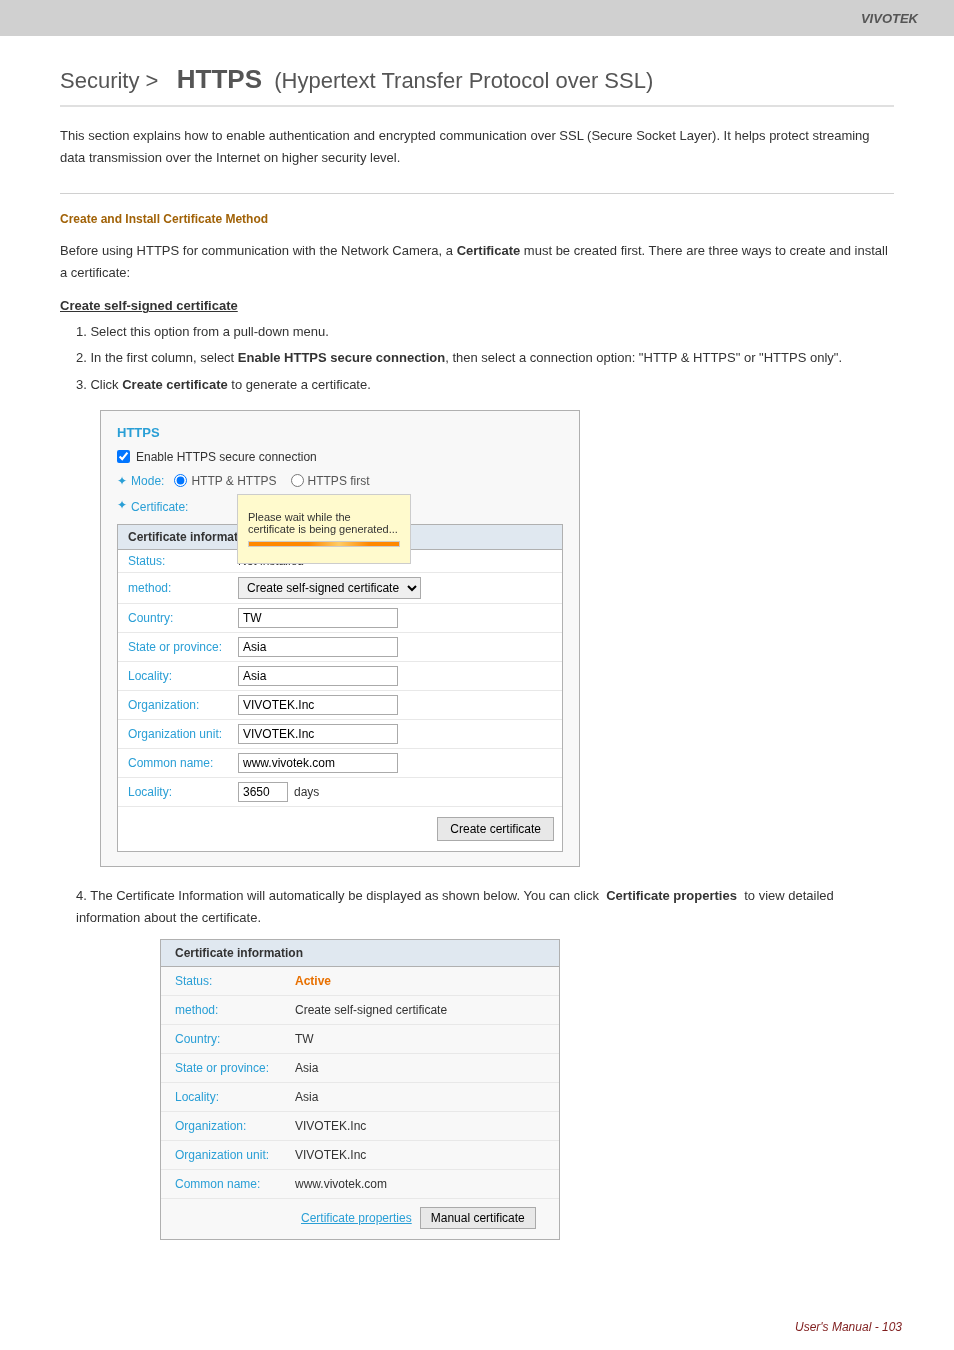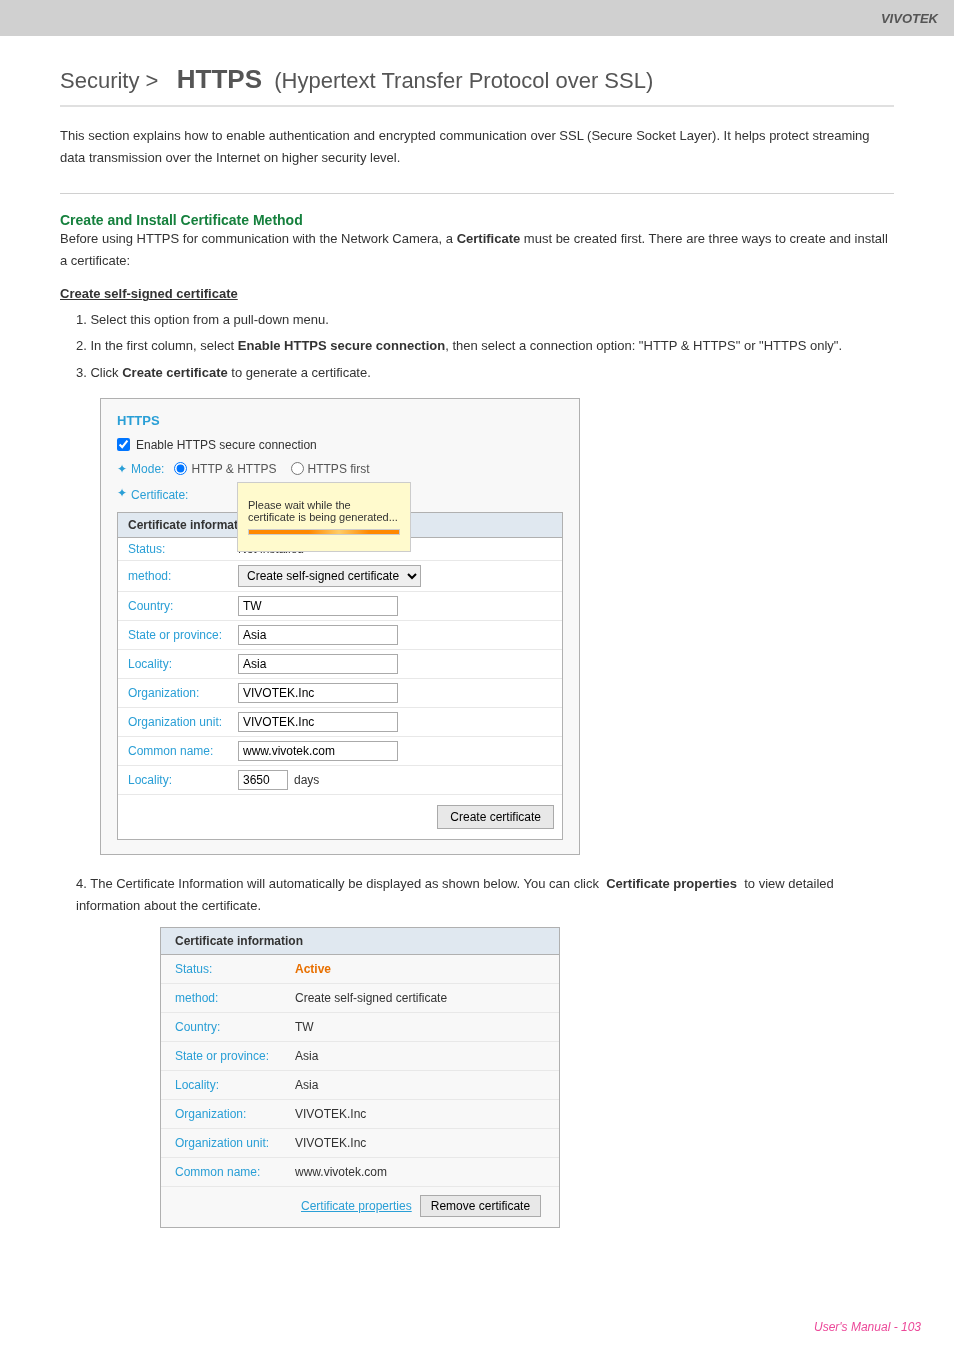--- a/index.html
+++ b/index.html
@@ -15,21 +15,21 @@
       background: #fff;
       margin: 0 auto;
       position: relative;
     }
     .top-bar {
       background: #d0d0d0;
       height: 36px;
       display: flex;
       align-items: center;
       justify-content: flex-end;
-      padding-right: 16px;
+      padding-right: 36px;
     }
     .brand-name {
       font-style: italic;
       font-weight: bold;
       color: #555;
       font-size: 13px;
     }
     .content {
       padding: 28px 60px 40px 60px;
     }
@@ -45,23 +45,24 @@
       font-size: 26px;
       font-weight: bold;
     }
     .intro-text {
       font-size: 13px;
       line-height: 1.7;
       margin-bottom: 24px;
       color: #333;
     }
     .section-heading {
-      color: #15803d;
-      font-size: 14px;
-      font-weight: bold;
+      color: #a16207;
+      font-size: 12px;
+      font-weight: bold;
+      margin-bottom: 14px;
     }
     .body-text {
       font-size: 13px;
       line-height: 1.7;
       margin-bottom: 14px;
       color: #333;
     }
     .subsection-heading {
       font-size: 13px;
       font-weight: bold;
@@ -289,24 +290,24 @@
     .step4-text {
       font-size: 13px;
       line-height: 1.7;
       margin-bottom: 10px;
       color: #333;
       padding-left: 16px;
     }
     .footer {
       position: absolute;
       bottom: 16px;
-      right: 33px;
+      right: 52px;
       font-style: italic;
       font-size: 12px;
-      color: #ec4899;
+      color: #7f1d1d;
     }
     .divider-line {
       border: none;
       border-top: 1px solid #d0d0d0;
       margin-bottom: 18px;
     }
     .asterisk {
       color: #2a9fd6;
       font-size: 12px;
       margin-right: 4px;
@@ -483,21 +484,21 @@
         <span class="cert-info-value2">VIVOTEK.Inc</span>
       </div>
 
       <div class="cert-info-row2">
         <span class="cert-info-label2">Common name:</span>
         <span class="cert-info-value2">www.vivotek.com</span>
       </div>
 
       <div class="cert-actions">
         <span class="cert-props-link">Certificate properties</span>
-        <button class="remove-cert-btn">Remove certificate</button>
+        <button class="remove-cert-btn">Manual certificate</button>
       </div>
     </div>
 
   </div>
 
   <div class="footer">User's Manual - 103</div>
 
 </div>
 
 </body></html>

